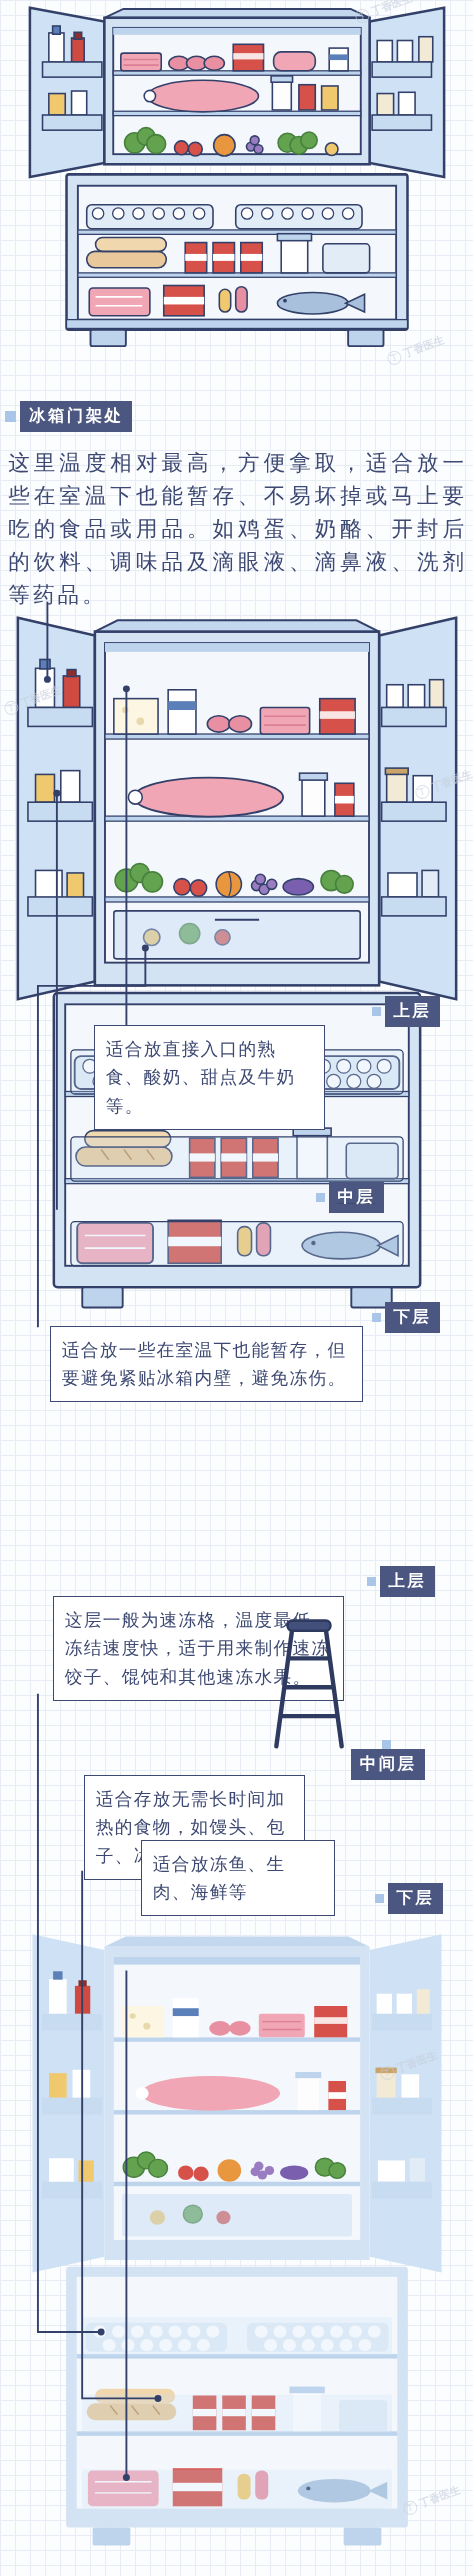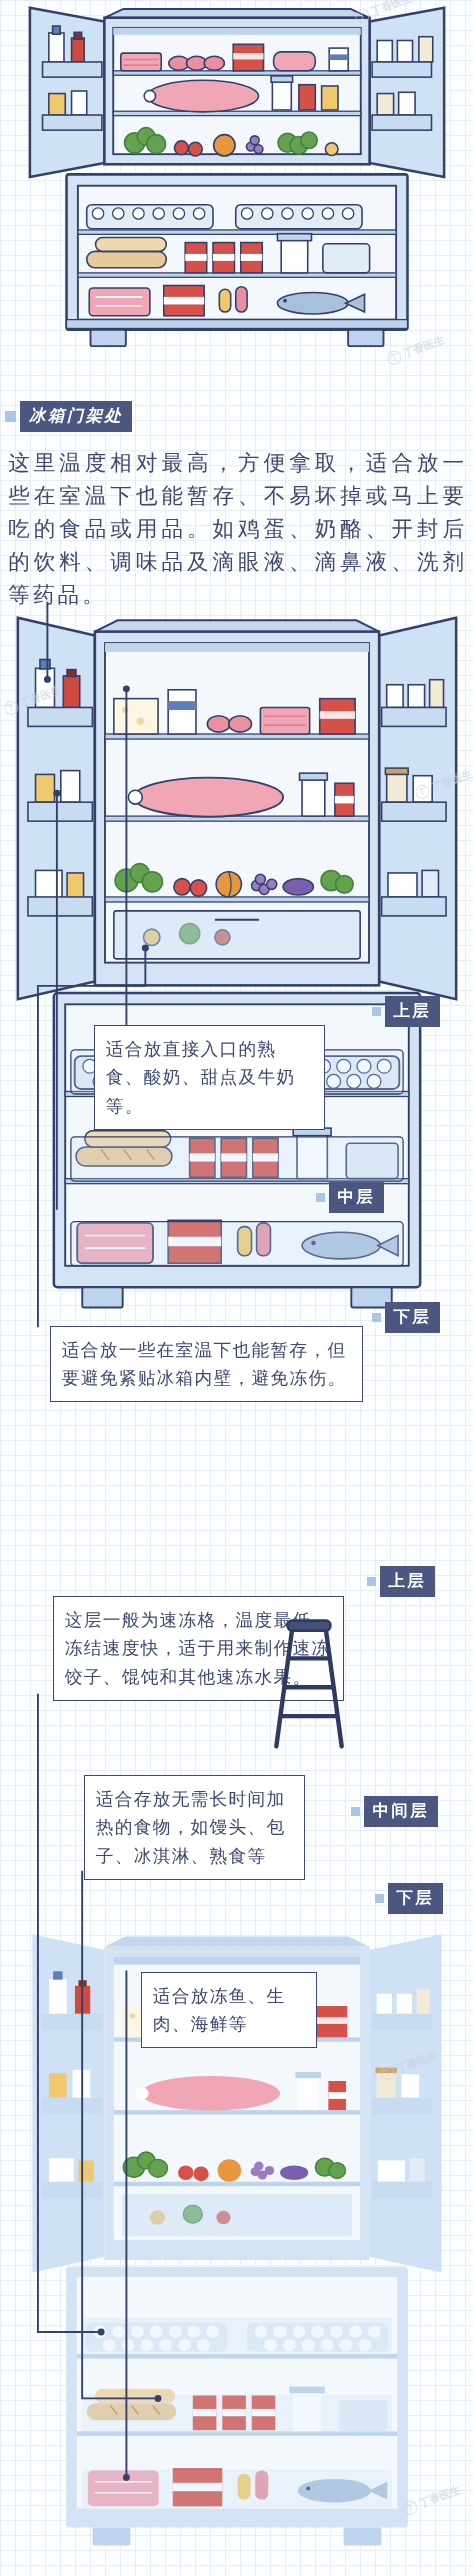--- a/index.html
+++ b/index.html
@@ -190,21 +190,21 @@
           <circle cx="426" cy="468" r="3" fill="#33406a" stroke="none"></circle>
       </g>
       <rect x="80" y="498" width="540" height="14" fill="#bed4ec" stroke-width="2"></rect>
       <g>
         <rect x="118" y="514" width="56" height="26" rx="3" fill="#bed4ec" stroke-width="3"></rect>
         <rect x="526" y="514" width="56" height="26" rx="3" fill="#bed4ec" stroke-width="3"></rect>
       </g>
     </g>
   </svg>
 
-  <div class="tag header-tag" style="left:5px;top:401px;font-style:italic;">
+  <div class="tag header-tag" style="left:5px;top:401px;">
     <span class="tag-sq"></span>
     <span class="tag-box">冰箱门架处</span>
   </div>
   <div class="para">这里温度相对最高，方便拿取，适合放一些在室温下也能暂存、不易坏掉或马上要吃的食品或用品。如鸡蛋、奶酪、开封后的饮料、调味品及滴眼液、滴鼻液、洗剂等药品。</div>
 
   <svg class="illo" style="left:0px;top:614px;" width="474" height="720" viewBox="0 0 750 1140" stroke="#33406a">
     <g id="fridge-art" stroke-width="2.5">
 
       <g>
         <polygon points="28,6 150,34 150,582 28,610" fill="#cfe1f4" stroke-width="4"></polygon>
@@ -479,31 +479,31 @@
     <g stroke="#2e3a60" stroke-width="7" fill="none" stroke-linecap="round">
       <line x1="44" y1="10" x2="18" y2="202"></line>
       <line x1="96" y1="10" x2="122" y2="202"></line>
       <line x1="38" y1="62" x2="102" y2="62"></line>
       <line x1="32" y1="108" x2="108" y2="108"></line>
       <line x1="26" y1="154" x2="114" y2="154"></line>
     </g>
     <rect x="36" y="2" width="68" height="16" rx="7" fill="#44507c" stroke="#2e3a60" stroke-width="4"></rect>
   </svg>
 
-  <div class="tag" style="left:351px;top:1796px;">
+  <div class="tag" style="left:351px;top:1740px;flex-direction:column;">
     <span class="tag-sq"></span>
     <span class="tag-box">中间层</span>
   </div>
   <div class="cbox" style="left:50px;top:1775px;width:221px;">适合存放无需长时间加热的食物，如馒头、包子、冰淇淋、熟食等</div>
 
   <div class="tag" style="left:375px;top:1883px;">
     <span class="tag-sq"></span>
     <span class="tag-box">下层</span>
   </div>
-  <div class="cbox" style="left:107px;top:1972px;width:176px;">适合放冻鱼、生肉、海鲜等</div>
+  <div class="cbox" style="left:107px;top:1840px;width:194px;">适合放冻鱼、生肉、海鲜等</div>
 
   <div class="wm" style="left:354px;top:1.3px;">
     <span class="wm-logo">丁</span>
     <span>丁香医生</span>
   </div>
   <div class="wm" style="left:386px;top:343px;">
     <span class="wm-logo">丁</span>
     <span>丁香医生</span>
   </div>
   <div class="wm" style="left:414px;top:777px;">

